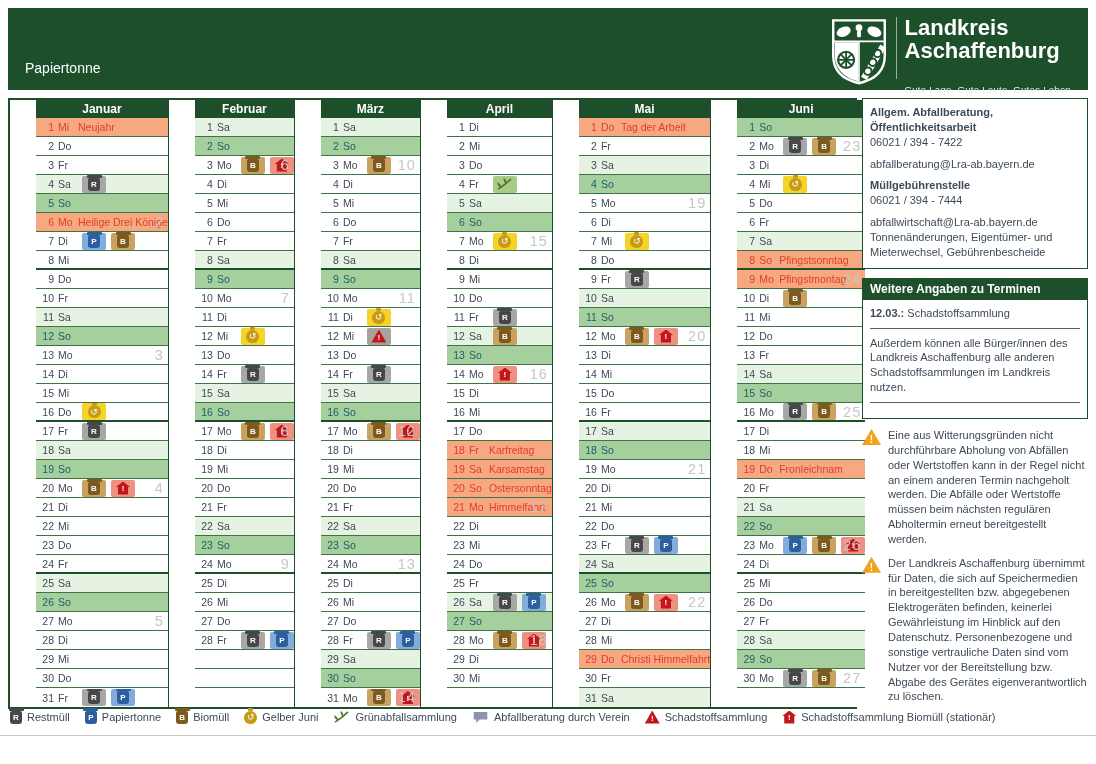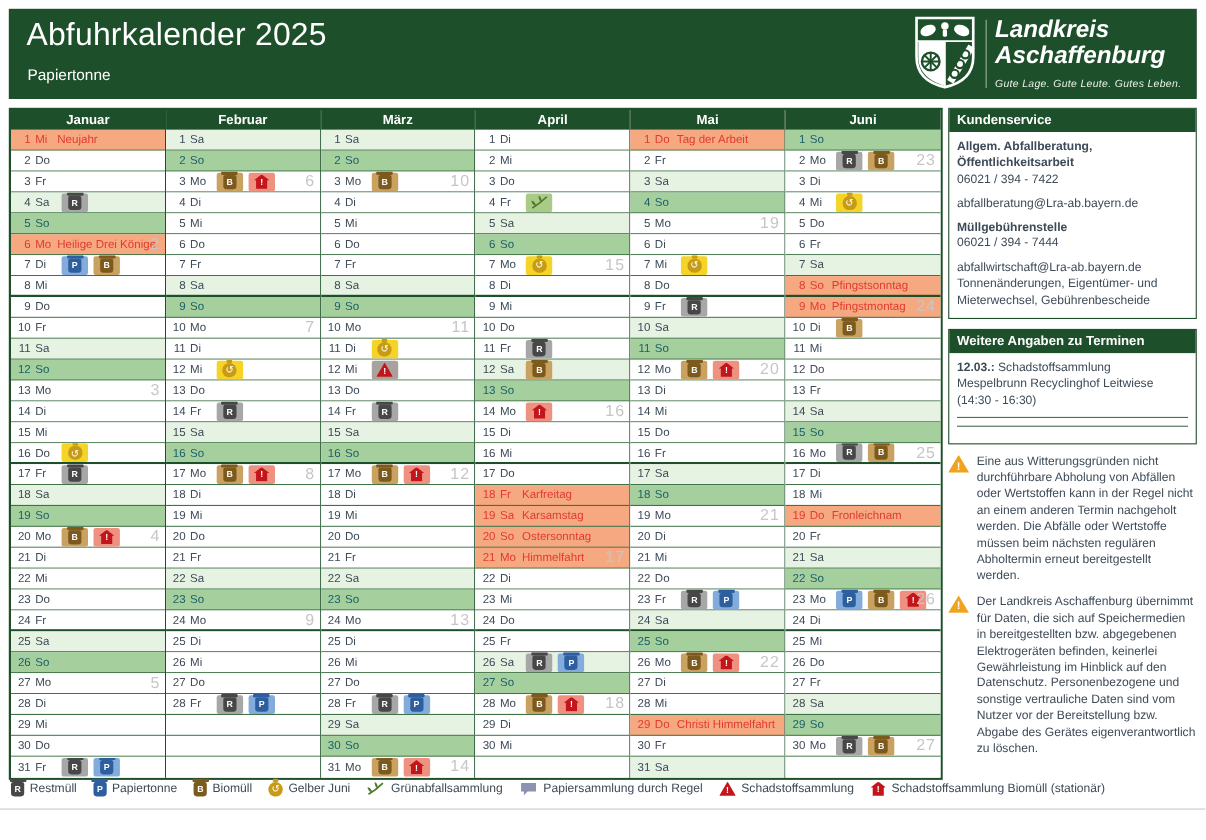--- a/index.html
+++ b/index.html
@@ -8,33 +8,33 @@
     background:#ffffff; font-family:"Liberation Sans", sans-serif; color:#3d4a57;
   }
 
   
   .top-header {
     position:absolute; left:8px; top:8px; width:1080px; height:82px;
     background:#1e4f2b; color:#fff;
   }
   .top-title { position:absolute; left:16px; top:8px; font-size:29px; font-weight:400; letter-spacing:0.2px; }
   .top-subtitle { position:absolute; left:17px; top:52px; font-size:14px; }
-  .logo-group { position:absolute; right:14px; top:9px; display:flex; align-items:center; gap:8px; height:64px;font-style:italic; }
+  .logo-group { position:absolute; right:14px; top:9px; display:flex; gap:8px; height:64px; }
   .logo-divider { width:1px; height:62px; background:rgba(255,255,255,0.55); }
   .logo-text { line-height:1.04; }
   .logo-name { font-size:22px; font-weight:bold; color:#fff; }
-  .logo-tagline { font-size:9.5px; margin-top:10px; color:#e8f0e8; letter-spacing:0.3px; }
+  .logo-tagline { font-size:9.5px; margin-top:22px; color:#e8f0e8; letter-spacing:0.3px; }
 
   
   .calendar {
     position:absolute; left:8px; top:98px; width:849px; box-sizing:border-box;
     border:2px solid #1e4f2b; display:grid; grid-template-columns:repeat(6,1fr);
     background:#fff;
   }
-  .month-col { border-right:1px solid #1e4f2b; }
+  .month-col { border-right:1px solid #1e4f2b;margin-left:26px; }
   .month-col:last-child { border-right:none; }
   .month-header {
     height:18px; background:#1e4f2b; color:#fff; font-size:12px; font-weight:bold;
     display:flex; align-items:center; justify-content:center; box-sizing:border-box;
   }
   .day-row {
     height:19px; box-sizing:border-box; border-bottom:1px solid #3f7246;
     display:flex; align-items:center; position:relative; font-size:10.5px;
     padding-left:4px; background:#fff; overflow:hidden;
   }
@@ -104,21 +104,20 @@
     font-size:11px; color:#3d4a57; white-space:nowrap;
   }
   .legend-item { display:flex; align-items:center; gap:5px; }
   .footer-rule { position:absolute; left:0; top:735px; width:1096px; border-top:1px solid #c9c9c9; }
   .footer-text { position:absolute; left:10px; top:785px; font-size:11px; color:#3d4a57; }
 </style>
 </head>
 <body>
 
 <div class="top-header">
-  <div class="top-title">Abfuhrkalender 2025</div>
   <div class="top-subtitle">Papiertonne</div>
   <div class="logo-group">
     <span>
       <svg width="58" height="68" viewBox="0 0 72 84">
         <path d="M4 4 H68 V48 C68 68 54 78 36 82 C18 78 4 68 4 48 Z" fill="none" stroke="#ffffff" stroke-width="3"></path>
         <line x1="5" y1="30" x2="67" y2="30" stroke="#ffffff" stroke-width="2"></line>
         <line x1="36" y1="30" x2="36" y2="81" stroke="#ffffff" stroke-width="2"></line>
         <ellipse cx="17" cy="18" rx="9" ry="6" fill="#ffffff" transform="rotate(-22 17 18)"></ellipse>
         <ellipse cx="55" cy="18" rx="9" ry="6" fill="#ffffff" transform="rotate(22 55 18)"></ellipse>
         <circle cx="36" cy="13" r="4.2" fill="#ffffff"></circle>
@@ -1096,41 +1095,40 @@
         </span>
         <span class="d-wk">27</span>
       </div>
       <div class="day-row"></div>
     </div>
   </div>
 
 <div class="sidebar">
 
   <div class="side-box">
-    <div class="side-box-header">Kundenservice</div>
     <div class="side-box-body">
       <div class="sb-bold">Allgem. Abfallberatung, Öffentlichkeitsarbeit</div>
       <div>06021 / 394 - 7422</div>
       <div class="sb-gap"></div>
       <div>abfallberatung@Lra-ab.bayern.de</div>
       <div class="sb-gap"></div>
       <div class="sb-bold">Müllgebührenstelle</div>
       <div>06021 / 394 - 7444</div>
       <div class="sb-gap"></div>
       <div>abfallwirtschaft@Lra-ab.bayern.de</div>
       <div>Tonnenänderungen, Eigentümer- und Mieterwechsel, Gebührenbescheide</div>
     </div>
   </div>
 
   <div class="side-box">
     <div class="side-box-header">Weitere Angaben zu Terminen</div>
     <div class="side-box-body">
       <div><span class="sb-bold">12.03.:</span> <span>Schadstoffsammlung</span></div>
-      <div>Mespelbrunn Recyclinghof Leitwiese (14:30 - 16:30)</div>
       <div class="hr-line"></div>
+      <div>Außerdem können alle Bürger/innen des Landkreis Aschaffenburg alle anderen Schadstoffsammlungen im Landkreis nutzen.</div>
       <div class="hr-line"></div>
     </div>
   </div>
 
   <div class="warnings">
     <div class="warn-item">
       <span class="warn-tri"></span>
       <span>Eine aus Witterungsgründen nicht durchführbare Abholung von Abfällen oder Wertstoffen kann in der Regel nicht an einem anderen Termin nachgeholt werden. Die Abfälle oder Wertstoffe müssen beim nächsten regulären Abholtermin erneut bereitgestellt werden.</span>
     </div>
     <div class="warn-item">
@@ -1175,21 +1173,21 @@
         </svg>
       </span>
       <span>Grünabfallsammlung</span>
     </span>
     <span class="legend-item">
       <span class="icon">
         <svg width="17" height="14" viewBox="0 0 20 16">
           <path d="M2 2 h16 v9 h-9 l-4 4 v-4 h-3 z" fill="#8f91b0"></path>
         </svg>
       </span>
-      <span>Papiersammlung durch Regel</span>
+      <span>Abfallberatung durch Verein</span>
     </span>
     <span class="legend-item">
       <span class="icon">
         <span class="tri" style="background: rgb(195, 22, 28);"></span>
       </span>
       <span>Schadstoffsammlung</span>
     </span>
     <span class="legend-item">
       <span class="icon">
         <span class="house" style="background: rgb(195, 22, 28);"></span>

